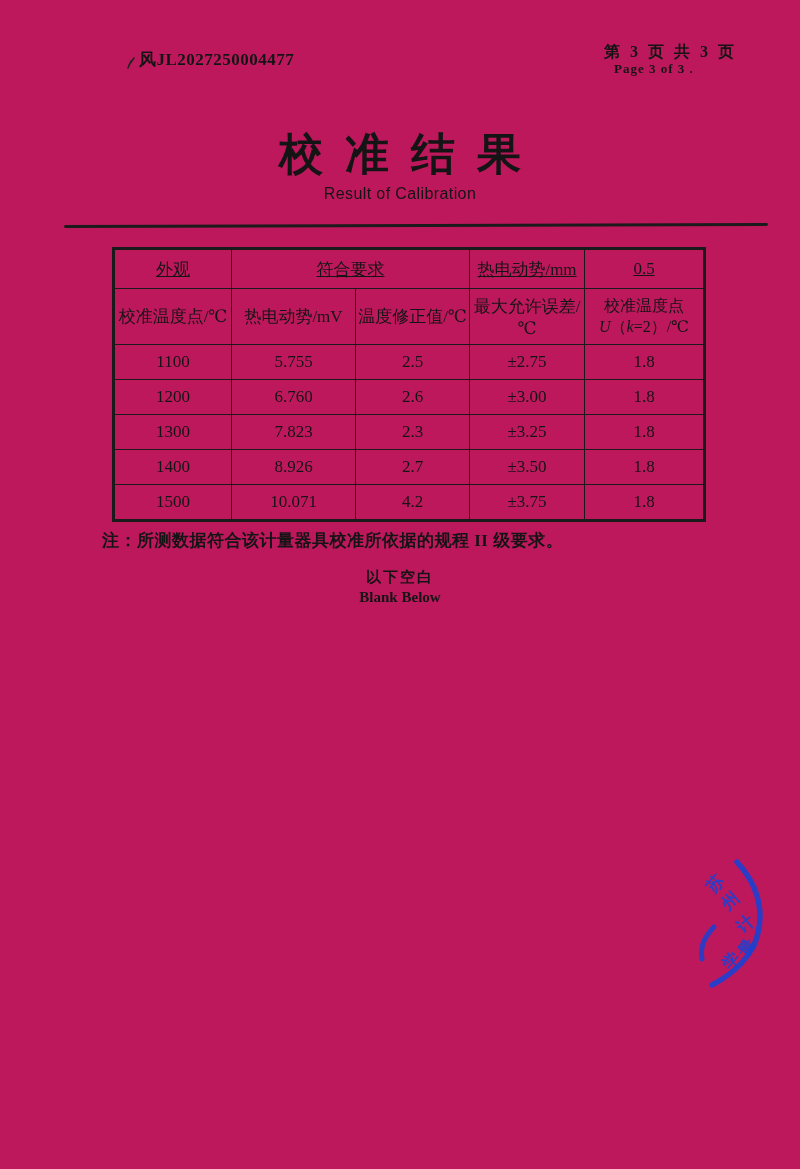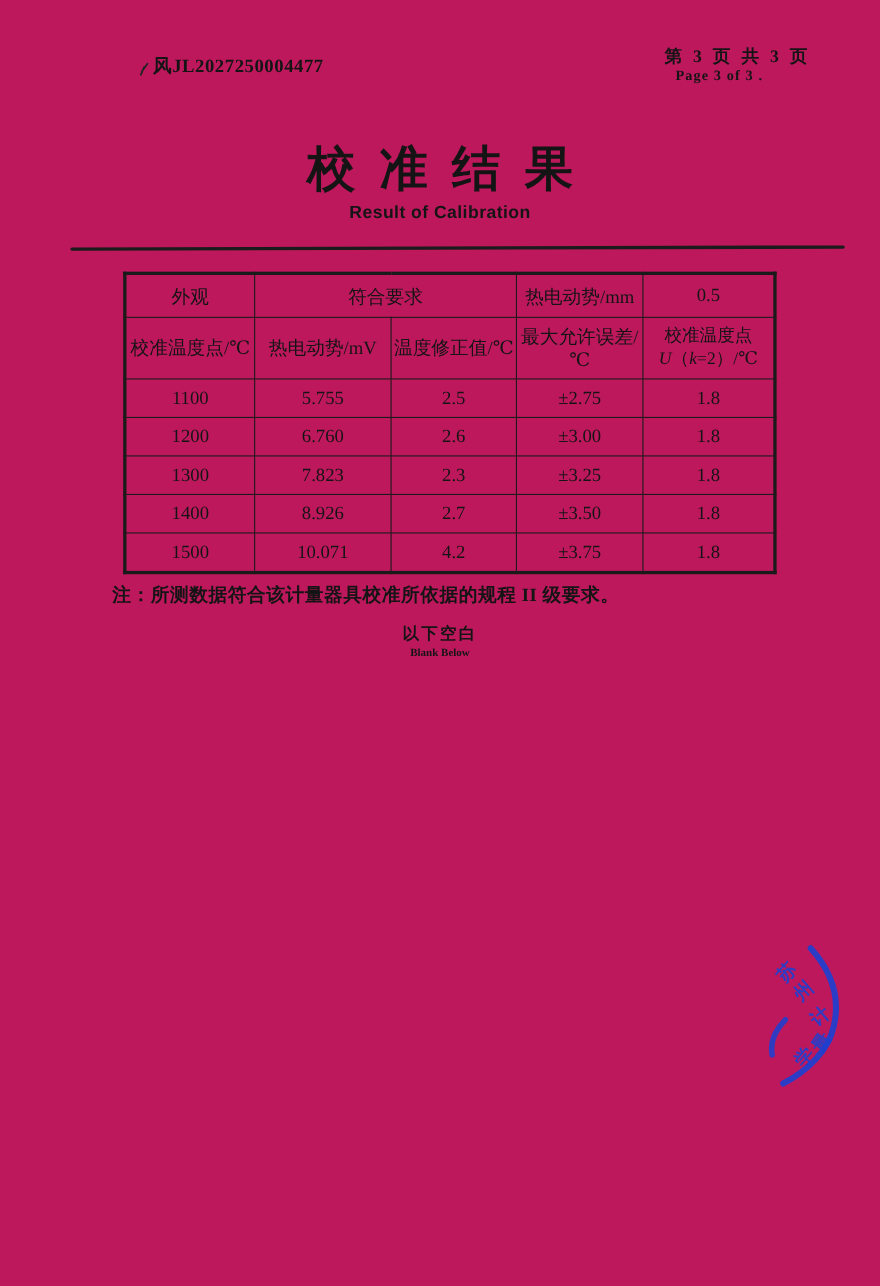--- a/index.html
+++ b/index.html
@@ -13,40 +13,40 @@
   .cert-no svg{margin-top:6px;}
   
   .page-info{position:absolute;left:604px;top:42px;width:160px;line-height:1.2;}
   .page-info .cn{font-size:16px;font-weight:700;letter-spacing:3px;}
   .page-info .en{font-size:13px;font-weight:700;margin-left:10px;letter-spacing:1px;}
   
   .title-block{position:absolute;top:130px;left:0;width:100%;text-align:center;}
   .title-cn{font-family:"Liberation Sans","DejaVu Sans",sans-serif;font-size:44px;
     font-weight:700;letter-spacing:22px;text-indent:22px;line-height:1.1;}
   .title-en{font-family:"Liberation Sans","DejaVu Sans",sans-serif;font-size:16px;
-    font-weight:700;margin-top:7px;letter-spacing:.4px;}
+    font-weight:400;margin-top:7px;letter-spacing:.4px;}
   
   .rule{position:absolute;left:64px;top:224px;width:704px;height:3px;background:#1b1b1b;
     border-radius:2px;transform:rotate(-.15deg);}
   
   table.cal{position:absolute;left:112px;top:247px;border-collapse:collapse;
     table-layout:fixed;width:591px;font-size:17px;text-align:center;}
   table.cal td{border:1.6px solid #1a1a1a;padding:0 2px;vertical-align:middle;}
   table.cal{border:3px solid #1a1a1a;}
-  table.cal tr.r1 td{height:38px;}
+  table.cal tr.r1 td{height:38px;text-decoration:underline;}
   table.cal tr.r2 td{height:55px;}
   table.cal tr.data td{height:34px;}
   .unc-cell{font-size:16px;line-height:1.3;}
   .unc-cell i{font-style:italic;font-family:"Liberation Serif",serif;}
   
   .note{position:absolute;left:102px;top:529px;font-size:17px;font-weight:700;letter-spacing:.5px;}
   
   .blank-block{position:absolute;top:567px;left:0;width:100%;text-align:center;line-height:1.35;}
   .blank-cn{font-size:15px;letter-spacing:2px;font-weight:600;}
-  .blank-en{font-size:10px;font-weight:700;text-align:center;}
+  .blank-en{font-size:15px;font-weight:700;text-align:center;}
   
   .stamp{position:absolute;left:680px;top:845px;width:120px;height:150px;}
 </style>
 </head>
 <body>
 
 <div class="page">
 
   <div class="cert-no">
     <svg width="12" height="16" viewBox="0 0 12 16">

